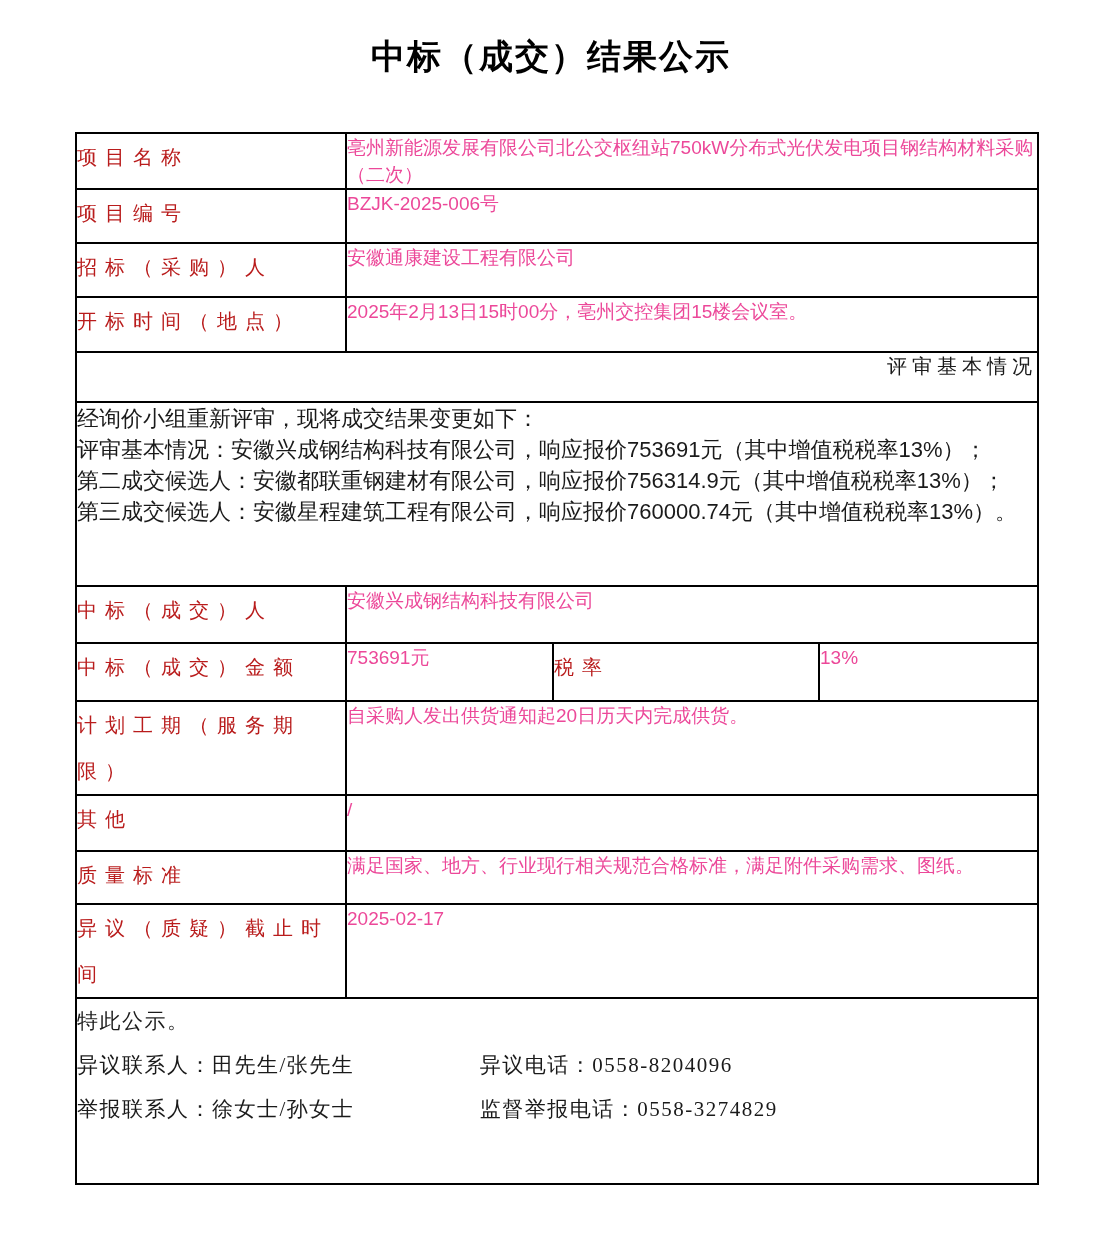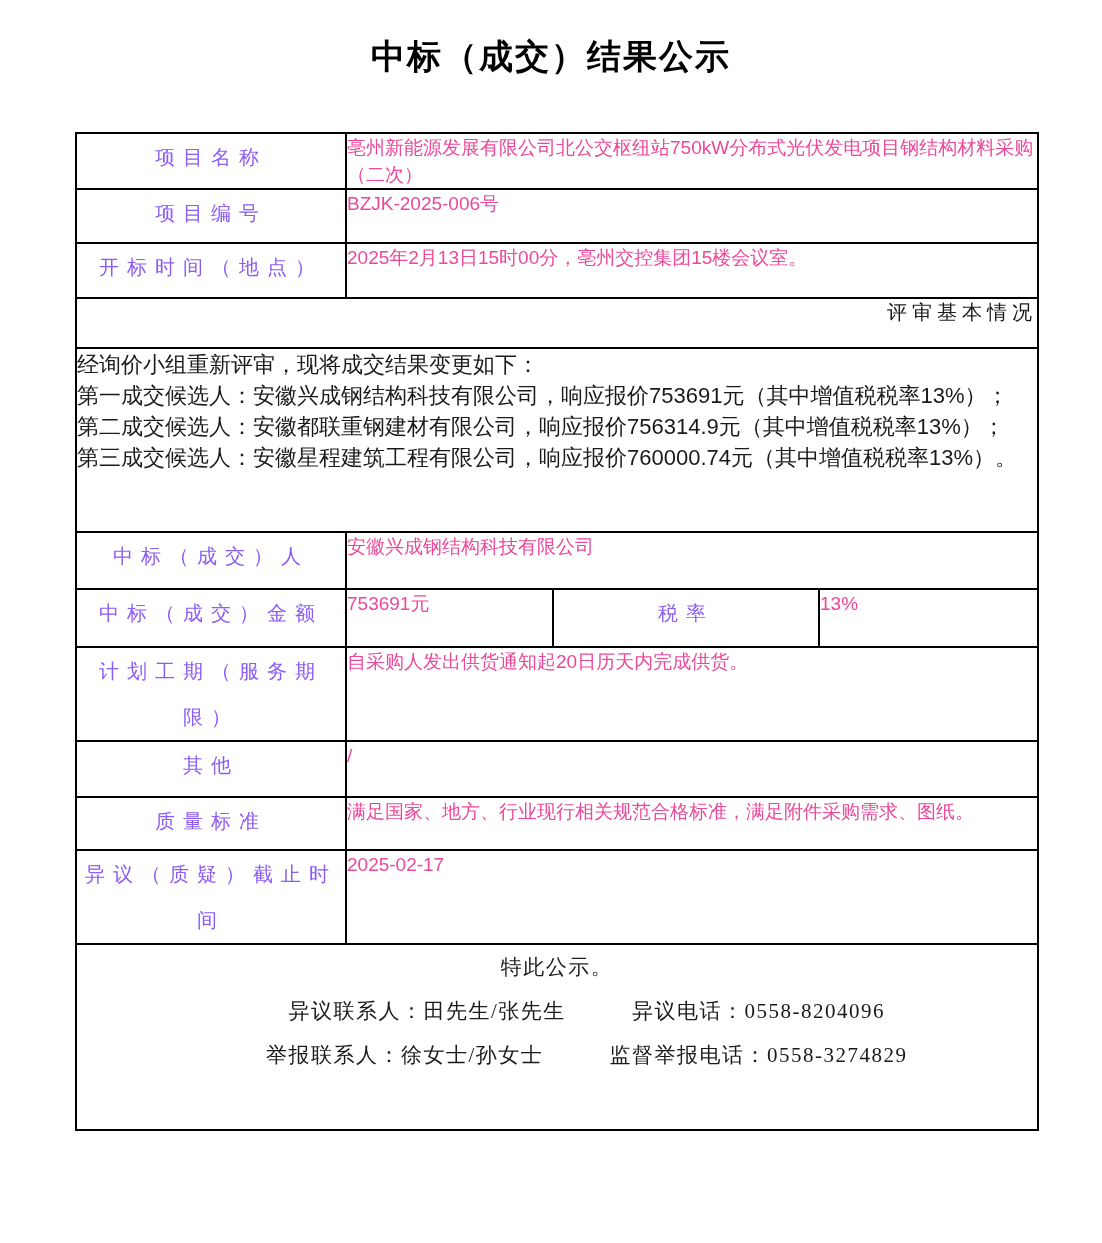--- a/index.html
+++ b/index.html
@@ -33,27 +33,27 @@
     width: 962px;
   }
   table.main td {
     border: 2px solid #000000;
     padding: 0;
     vertical-align: top;
     overflow: hidden;
   }
   td.label-cell {
     vertical-align: middle;
-    text-align: center;
+    text-align: left;
     font-size: 20px;
     letter-spacing: 8px;
     line-height: 46px;
     padding: 0 4px 0 10px;
     font-family: "Liberation Serif", "DejaVu Serif", serif;
-    color: #8b5cf6;
+    color: #b91c1c;
   }
   td.value-cell {
     vertical-align: top;
     text-align: left;
     font-size: 19px;
     line-height: 27px;
     padding: 5px 9px 4px 9px;
     font-family: "Liberation Sans", "DejaVu Sans", sans-serif;
     color: #ec4899;
   }
@@ -74,21 +74,20 @@
     font-family: "Liberation Sans", "DejaVu Sans", sans-serif;
     color: #1a1a1a;
   }
   td.footer-cell {
     vertical-align: top;
     padding: 9px 9px;
     font-size: 21px;
     letter-spacing: 1.5px;
     font-family: "Liberation Serif", "DejaVu Serif", serif;
     color: #1a1a1a;
-    text-align: center;
   }
   .footer-line { line-height: 44px; white-space: nowrap; }
   .footer-left { display: inline-block; width: 396px; }
   .footer-right { display: inline-block; }
 </style>
 </head>
 <body>
 
 <div class="page">
 
@@ -106,34 +105,38 @@
         <tr style="height:55px">
       <td class="label-cell">项目名称</td>
       <td class="value-cell" colspan="3">亳州新能源发展有限公司北公交枢纽站750kW分布式光伏发电项目钢结构材料采购（二次）</td>
     </tr>
 
     <tr style="height:54px">
       <td class="label-cell">项目编号</td>
       <td class="value-cell" colspan="3">BZJK-2025-006号</td>
     </tr>
 
+    <tr style="height:54px">
+      <td class="label-cell">招标（采购）人</td>
+      <td class="value-cell" colspan="3">安徽通康建设工程有限公司</td>
+    </tr>
 
     <tr style="height:55px">
       <td class="label-cell">开标时间（地点）</td>
       <td class="value-cell" colspan="3">2025年2月13日15时00分，亳州交控集团15楼会议室。</td>
     </tr>
 
     <tr style="height:50px">
       <td class="section-header-cell" colspan="4">评审基本情况</td>
     </tr>
 
     <tr style="height:184px">
       <td class="review-body-cell" colspan="4">
         <div>经询价小组重新评审，现将成交结果变更如下：</div>
-        <div>第一成交候选人：安徽兴成钢结构科技有限公司，响应报价753691元（其中增值税税率13%）；</div>
+        <div>评审基本情况：安徽兴成钢结构科技有限公司，响应报价753691元（其中增值税税率13%）；</div>
         <div>第二成交候选人：安徽都联重钢建材有限公司，响应报价756314.9元（其中增值税税率13%）；</div>
         <div>第三成交候选人：安徽星程建筑工程有限公司，响应报价760000.74元（其中增值税税率13%）。</div>
       </td>
     </tr>
 
     <tr style="height:57px">
       <td class="label-cell">中标（成交）人</td>
       <td class="value-cell" colspan="3">安徽兴成钢结构科技有限公司</td>
     </tr>
 

